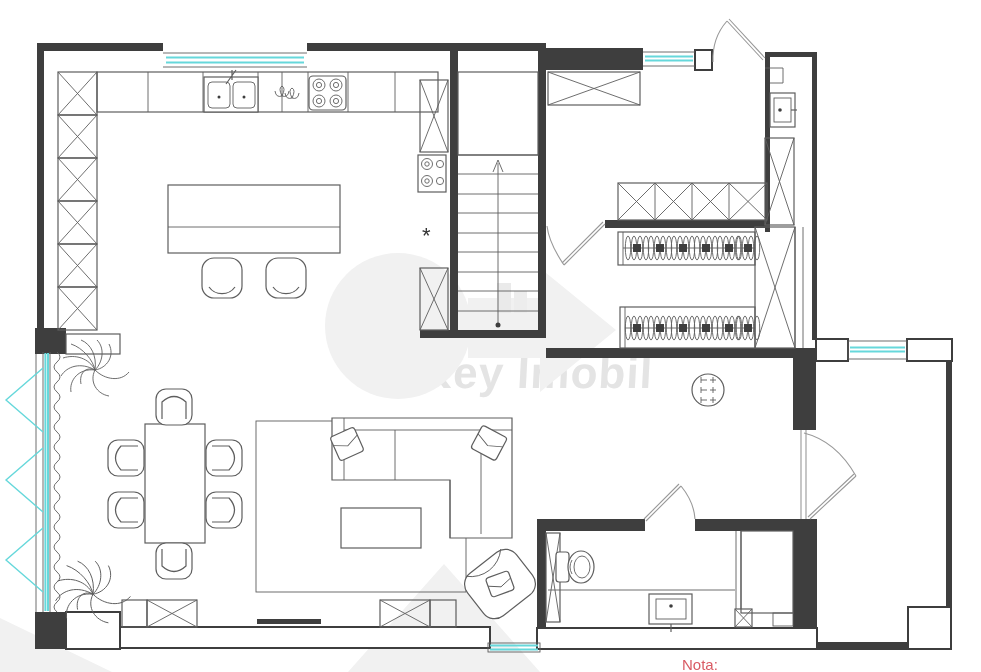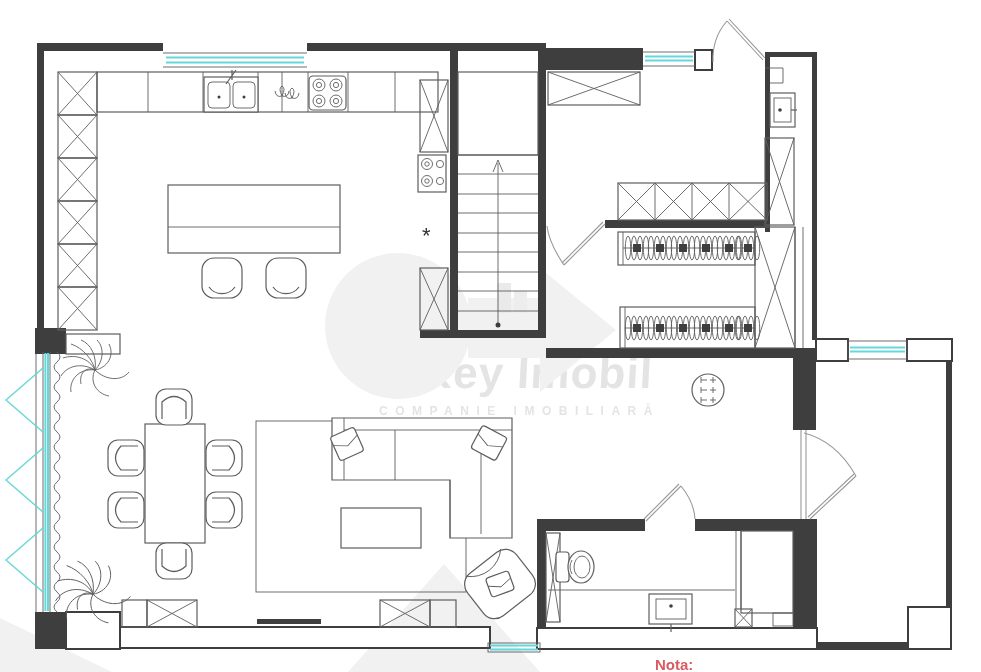--- a/index.html
+++ b/index.html
@@ -6,42 +6,41 @@
   body{width:981px;height:672px;overflow:hidden;background:#fff;
        font-family:"Liberation Sans", sans-serif;}
   .stage{position:relative;width:981px;height:672px;background:#fff;}
   .stage svg{position:absolute;left:0;top:0;z-index:2;}
   .wm-title{position:absolute;left:372px;top:348px;z-index:1;
     font-size:44px;font-weight:bold;letter-spacing:1px;
     color:var(--watermark-text);transform:skewX(-3deg);white-space:nowrap;}
   .wm-sub{position:absolute;left:379px;top:404px;z-index:1;
     font-size:12px;font-weight:bold;letter-spacing:7.5px;
     color:var(--watermark-text);white-space:nowrap;}
-  .note{position:absolute;left:655px;top:656px;z-index:3;
-    font-size:15px;font-weight:bold;color:var(--note-red);}
+  .note{position:absolute;left:682px;top:656px;z-index:3;
+    font-size:15px;font-weight:normal;color:var(--note-red);}
   
   .wall{fill:var(--wall);stroke:none;}
   .ln{fill:none;stroke:var(--line);stroke-width:1.2;}
   .lnt{fill:none;stroke:var(--line);stroke-width:0.9;}
   .wf{fill:#fff;stroke:var(--line);stroke-width:1.2;}
   .wb{fill:#fff;stroke:var(--wall);stroke-width:2;}
   .cy{fill:none;stroke:var(--accent-window);stroke-width:2;}
   .cyt{fill:none;stroke:var(--accent-window);stroke-width:1.4;}
   .door{fill:none;stroke:#999;stroke-width:1.1;}
   .wm{fill:var(--watermark-shape);stroke:none;}
   .dk{fill:var(--wall);}
   .ast{font-family:"Liberation Sans",sans-serif;font-size:22px;fill:#333;}
 </style>
 </head>
 <body>
 
 <div class="stage">
 
   <div class="wm-title">O’Key Imobil</div>
-  <div class="wm-sub">COMPANIE IMOBILIARĂ</div>
 
   <svg width="981" height="672" viewBox="0 0 981 672">
     <defs>
       <g id="hang">
         <ellipse class="lnt" cx="-9" cy="0" rx="2.7" ry="12"></ellipse>
         <ellipse class="lnt" cx="-3" cy="0" rx="2.7" ry="12"></ellipse>
         <ellipse class="lnt" cx="3" cy="0" rx="2.7" ry="12"></ellipse>
         <ellipse class="lnt" cx="9" cy="0" rx="2.7" ry="12"></ellipse>
         <rect class="dk" x="-4" y="-4" width="8" height="8"></rect>
       </g>

